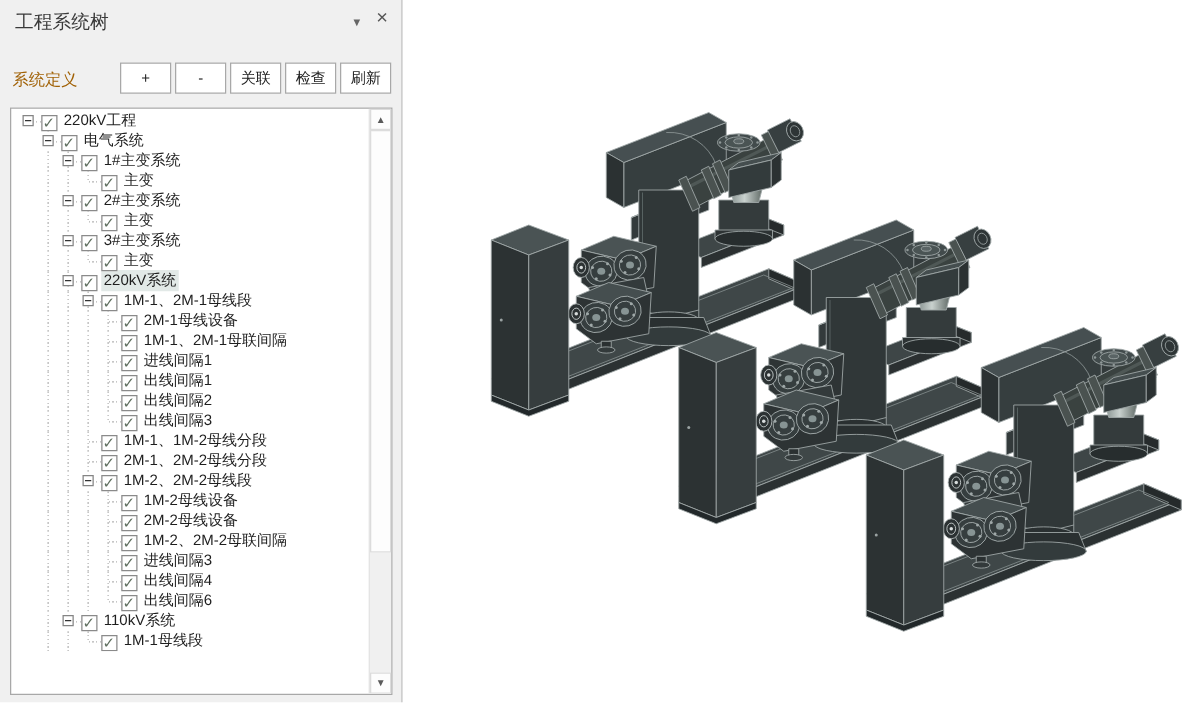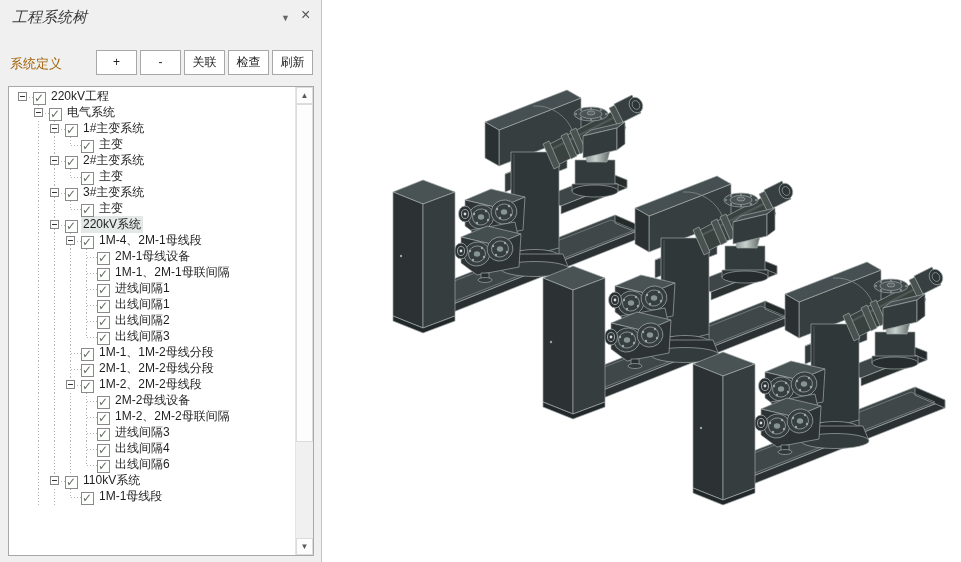--- a/index.html
+++ b/index.html
@@ -6,21 +6,21 @@
   body{width:961px;height:562px;position:relative;overflow:hidden;background:#fff;
        font-family:"Liberation Sans","DejaVu Sans",sans-serif;}
 
   
   .viewport{position:absolute;left:0;top:0;width:961px;height:562px;background:#fff;}
   .viewport svg{position:absolute;left:0;top:0;}
 
   
   .panel{position:absolute;left:0;top:0;width:322px;height:562px;background:#f0f0f0;
          border-right:1px solid #c3c3c3;box-sizing:border-box;}
-  .panel-title{position:absolute;left:12px;top:8px;font-size:15px;color:#3a3a3a;font-style:italic;}
+  .panel-title{position:absolute;left:12px;top:8px;font-size:15px;color:#3a3a3a;}
   .icon-collapse{position:absolute;left:281px;top:13px;font-size:9px;color:#666;cursor:default;}
   .icon-close{position:absolute;left:301px;top:6px;font-size:16px;color:#555;cursor:default;}
 
   .toolbar-label{position:absolute;left:10px;top:55px;font-size:13px;color:#a16207;}
   .toolbar-buttons{position:absolute;left:96px;top:50px;display:flex;gap:3px;}
   .toolbar-buttons button{width:41px;height:25px;background:#fff;border:1px solid #a8a8a8;
         font-family:inherit;font-size:12px;color:#222;padding:0;line-height:23px;}
 
   
   .treebox{position:absolute;left:8px;top:86px;width:306px;height:470px;background:#fff;
@@ -306,21 +306,21 @@
         </div>
         <div class="trow">
           <span class="sp"></span>
           <span class="g"></span>
           <span class="g v"></span>
           <span class="g v"></span>
           <span class="n full">
             <span class="exp"></span>
           </span>
           <span class="cb"></span>
-          <span class="lbl">1M-4、2M-1母线段</span>
+          <span class="lbl">1M-1、2M-1母线段</span>
         </div>
         <div class="trow">
           <span class="sp"></span>
           <span class="g"></span>
           <span class="g v"></span>
           <span class="g v"></span>
           <span class="g v"></span>
           <span class="n full"></span>
           <span class="cb"></span>
           <span class="lbl">2M-1母线设备</span>
@@ -396,20 +396,30 @@
         <div class="trow">
           <span class="sp"></span>
           <span class="g"></span>
           <span class="g v"></span>
           <span class="g v"></span>
           <span class="n half">
             <span class="exp"></span>
           </span>
           <span class="cb"></span>
           <span class="lbl">1M-2、2M-2母线段</span>
+        </div>
+        <div class="trow">
+          <span class="sp"></span>
+          <span class="g"></span>
+          <span class="g v"></span>
+          <span class="g v"></span>
+          <span class="g v"></span>
+          <span class="n full"></span>
+          <span class="cb"></span>
+          <span class="lbl">1M-2母线设备</span>
         </div>
         <div class="trow">
           <span class="sp"></span>
           <span class="g"></span>
           <span class="g v"></span>
           <span class="g v"></span>
           <span class="g v"></span>
           <span class="n full"></span>
           <span class="cb"></span>
           <span class="lbl">2M-2母线设备</span>

